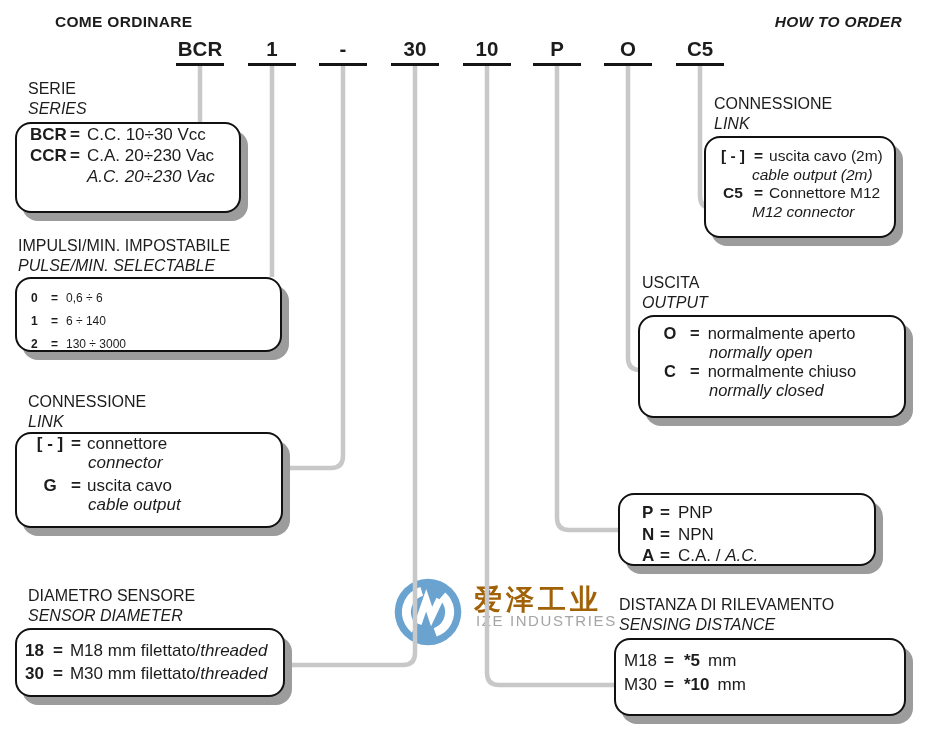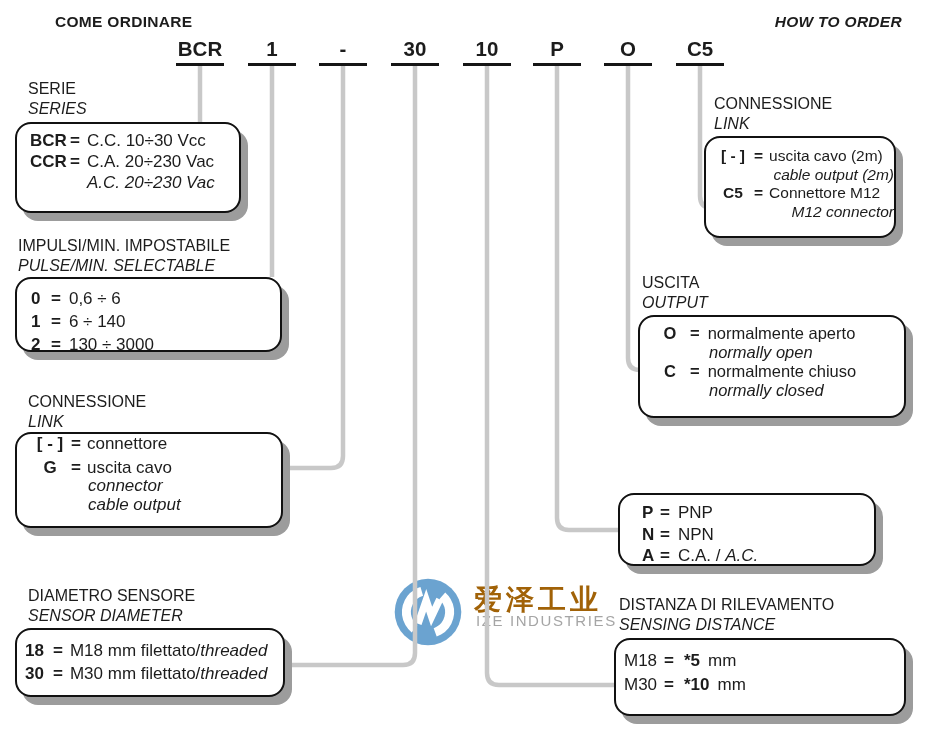--- a/index.html
+++ b/index.html
@@ -43,26 +43,26 @@
        box-shadow:7px 8px 0 0 #9c9c9c;box-sizing:border-box;}
   .box .row{white-space:nowrap;}
   .box .k{display:inline-block;font-weight:bold;}
   .box .k.reg{font-weight:normal;}
   .box .eq{font-weight:bold;}
   .box .ital{font-style:italic;}
   .box i{font-style:italic;}
 
   #box-serie{left:15px;top:122px;width:226px;height:91px;font-size:17px;}
   #box-serie .row{line-height:21px;padding-left:13px;}
-  #box-serie .row.first{padding-top:6px;}
+  #box-serie .row.first{padding-top:0;}
   #box-serie .k{width:40px;}
   #box-serie .eq{margin-right:7px;}
   #box-serie .ital{padding-left:70px;}
 
-  #box-impulsi{left:15px;top:277px;width:267px;height:75px;font-size:17px;}
+  #box-impulsi{left:15px;top:277px;width:267px;height:75px;font-size:12px;}
   #box-impulsi .row{line-height:23px;padding-left:14px;}
   #box-impulsi .row.first{padding-top:8px;}
   #box-impulsi .k{width:20px;}
   #box-impulsi .eq{margin-right:8px;}
 
   #box-connleft{left:15px;top:432px;width:268px;height:96px;font-size:17px;}
   #box-connleft .row{line-height:18.5px;padding-left:12px;}
   #box-connleft .row.first{padding-top:1px;}
   #box-connleft .row.gap{margin-top:5px;}
   #box-connleft .k{width:42px;text-align:center;}
@@ -73,21 +73,21 @@
   #box-diametro .row{line-height:23px;padding-left:8px;}
   #box-diametro .row.first{padding-top:9px;}
   #box-diametro .k{width:28px;}
   #box-diametro .eq{margin-right:7px;}
 
   #box-connright{left:704px;top:136px;width:192px;height:102px;font-size:15.5px;}
   #box-connright .row{line-height:18.5px;padding-left:6px;}
   #box-connright .row.first{padding-top:9px;}
   #box-connright .k{width:42px;text-align:center;}
   #box-connright .eq{margin-right:6px;}
-  #box-connright .ital{padding-left:46px;text-align:right;}
+  #box-connright .ital{padding-left:46px;}
 
   #box-uscita{left:638px;top:315px;width:268px;height:103px;font-size:16.5px;}
   #box-uscita .row{line-height:19px;padding-left:10px;}
   #box-uscita .row.first{padding-top:7px;}
   #box-uscita .k{width:40px;text-align:center;}
   #box-uscita .eq{margin-right:8px;}
   #box-uscita .ital{padding-left:69px;}
 
   #box-elettronica{left:618px;top:493px;width:258px;height:73px;font-size:17px;}
   #box-elettronica .row{line-height:21.5px;padding-left:22px;}
@@ -182,22 +182,22 @@
   </div>
 
   <div class="abs box" id="box-impulsi">
     <div class="row first"><span class="k">0</span><span class="eq">=</span><span>0,6 ÷ 6</span></div>
     <div class="row"><span class="k">1</span><span class="eq">=</span><span>6 ÷ 140</span></div>
     <div class="row"><span class="k">2</span><span class="eq">=</span><span>130 ÷ 3000</span></div>
   </div>
 
   <div class="abs box" id="box-connleft">
     <div class="row first"><span class="k">[ - ]</span><span class="eq">=</span><span>connettore</span></div>
+    <div class="row ital"><span>connector</span></div>
     <div class="row gap"><span class="k">G</span><span class="eq">=</span><span>uscita cavo</span></div>
-    <div class="row ital"><span>connector</span></div>
     <div class="row ital"><span>cable output</span></div>
   </div>
 
   <div class="abs box" id="box-diametro">
     <div class="row first"><span class="k">18</span><span class="eq">=</span><span>M18 mm filettato/</span><i>threaded</i></div>
     <div class="row"><span class="k">30</span><span class="eq">=</span><span>M30 mm filettato/</span><i>threaded</i></div>
   </div>
 
   <div class="abs box" id="box-connright">
     <div class="row first"><span class="k">[ - ]</span><span class="eq">=</span><span>uscita cavo (2m)</span></div>

